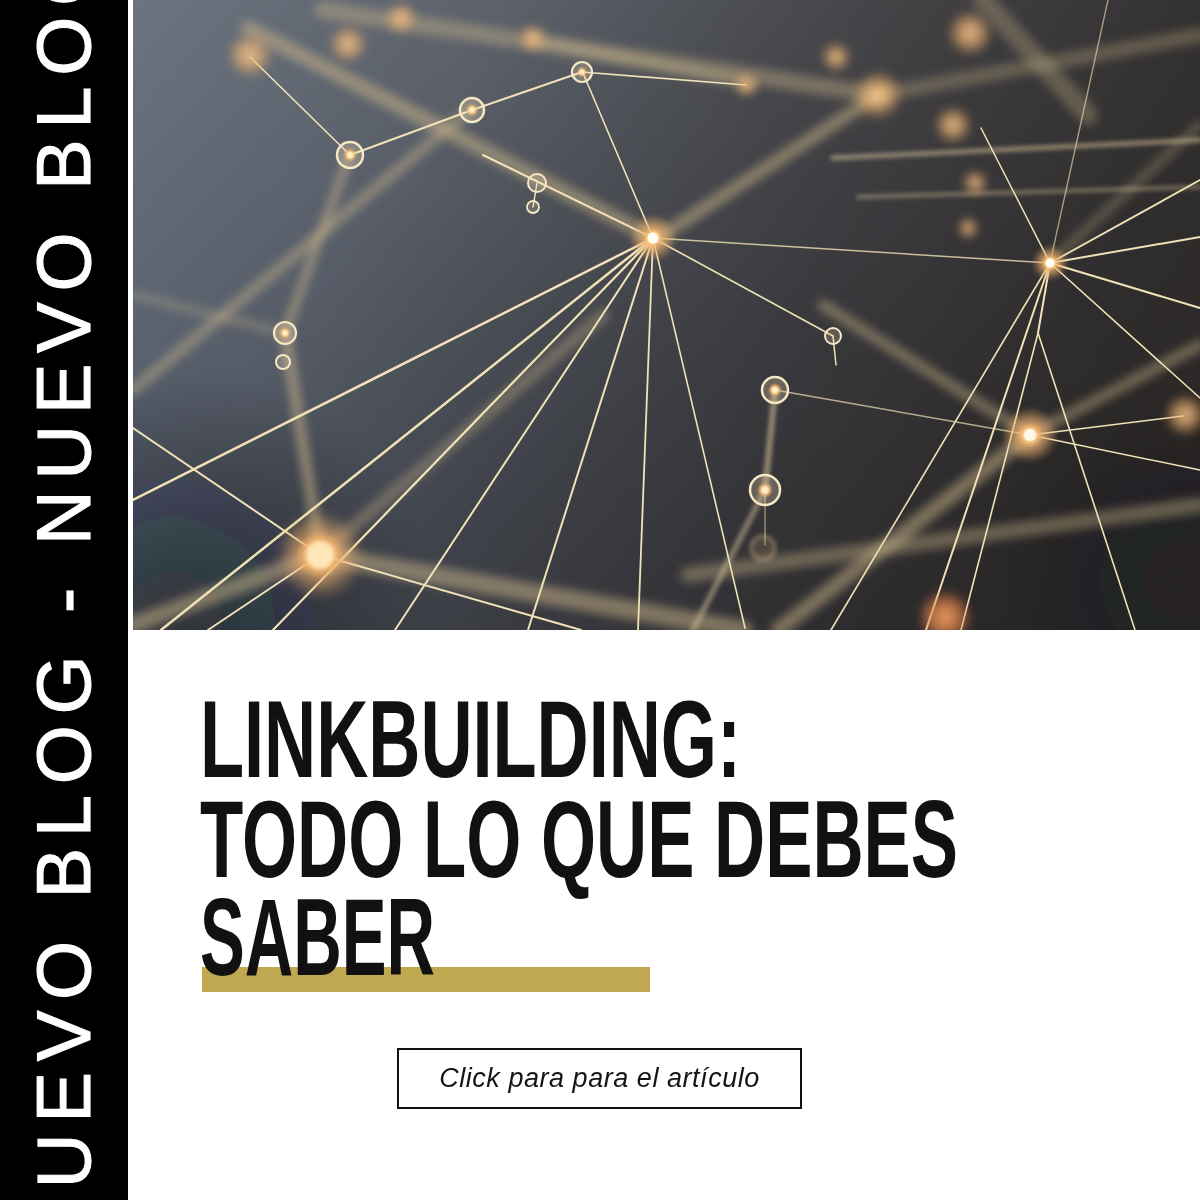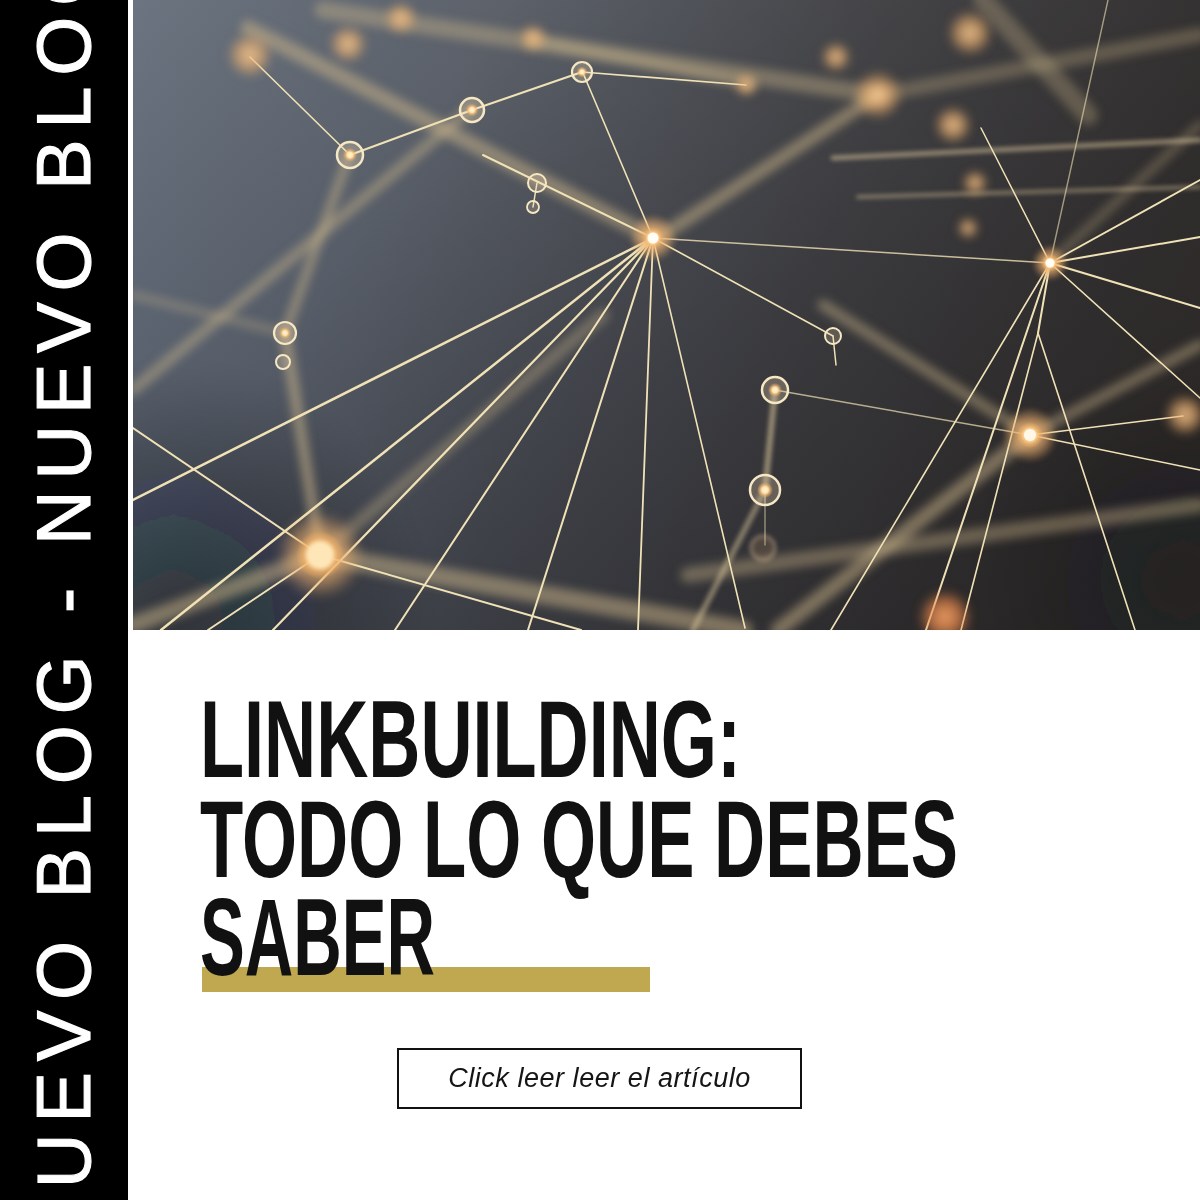--- a/index.html
+++ b/index.html
@@ -240,16 +240,16 @@
 
   <div class="title-wrap">
     <svg width="1010" height="320" viewBox="0 0 1010 320">
       <text x="3" y="87" textLength="541" lengthAdjust="spacingAndGlyphs" style="fill: rgb(17, 17, 17);">LINKBUILDING:</text>
       <text x="3" y="187" textLength="758" lengthAdjust="spacingAndGlyphs" style="fill: rgb(17, 17, 17);">TODO LO QUE DEBES</text>
       <text x="3" y="285" textLength="235" lengthAdjust="spacingAndGlyphs" style="fill: rgb(17, 17, 17);">SABER</text>
     </svg>
   </div>
 
   <div class="cta" style="border-color: rgb(17, 17, 17);">
-    <span>Click leer leer el artículo</span>
+    <span>Click para para el artículo</span>
   </div>
 
 </div>
 
 </body></html>

